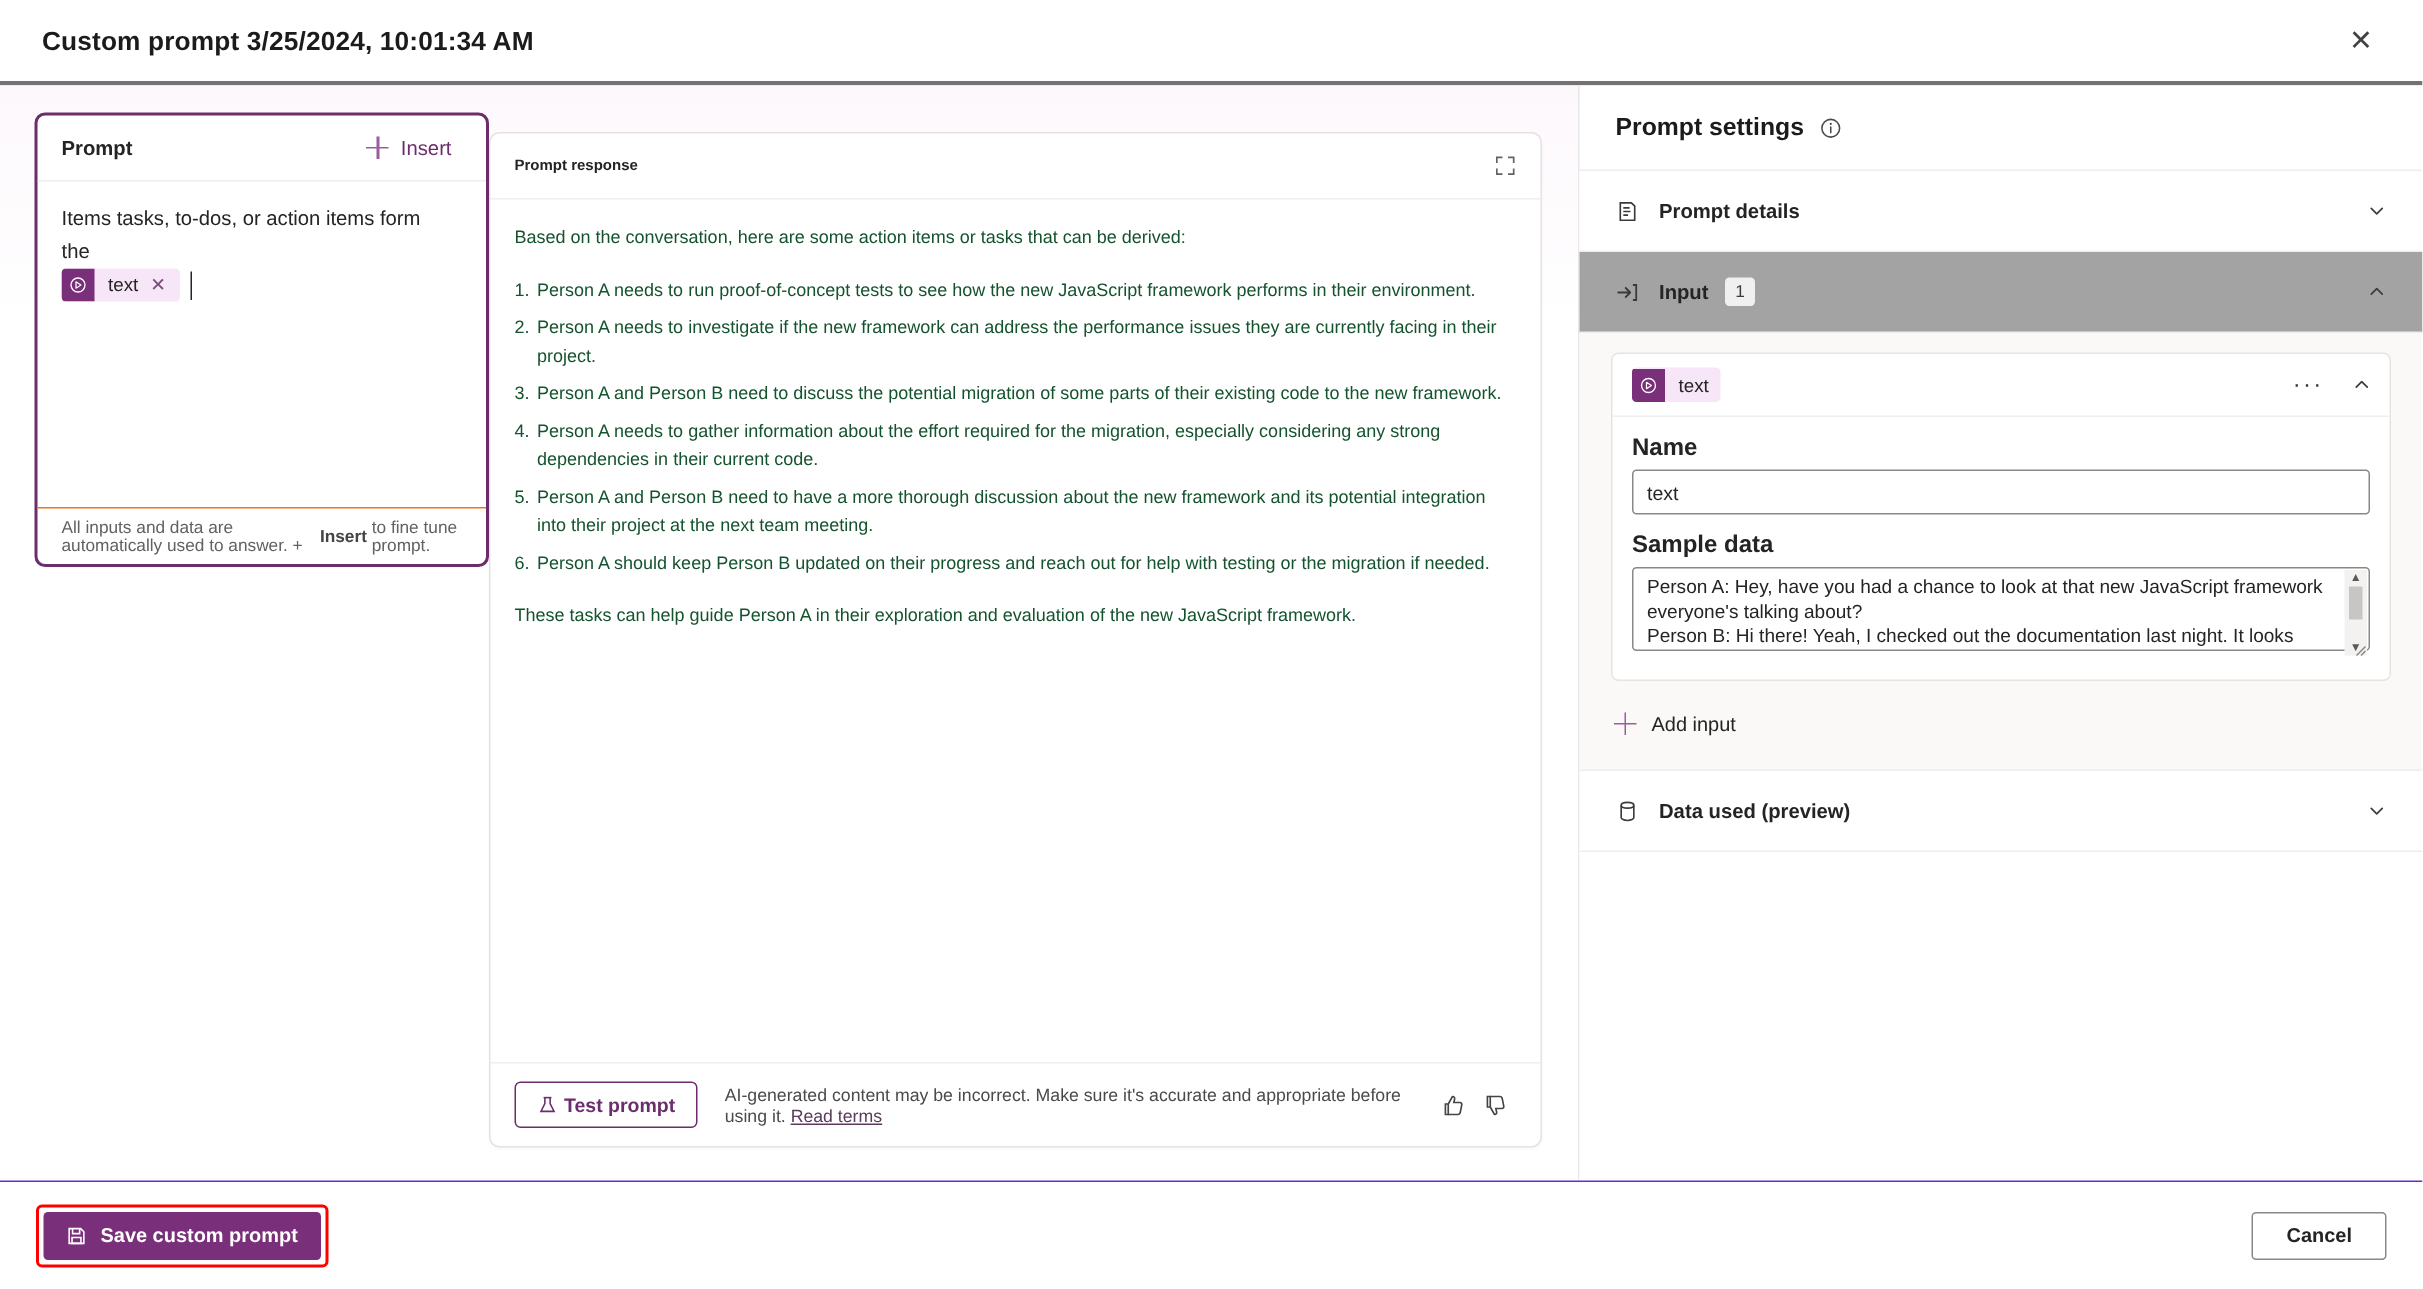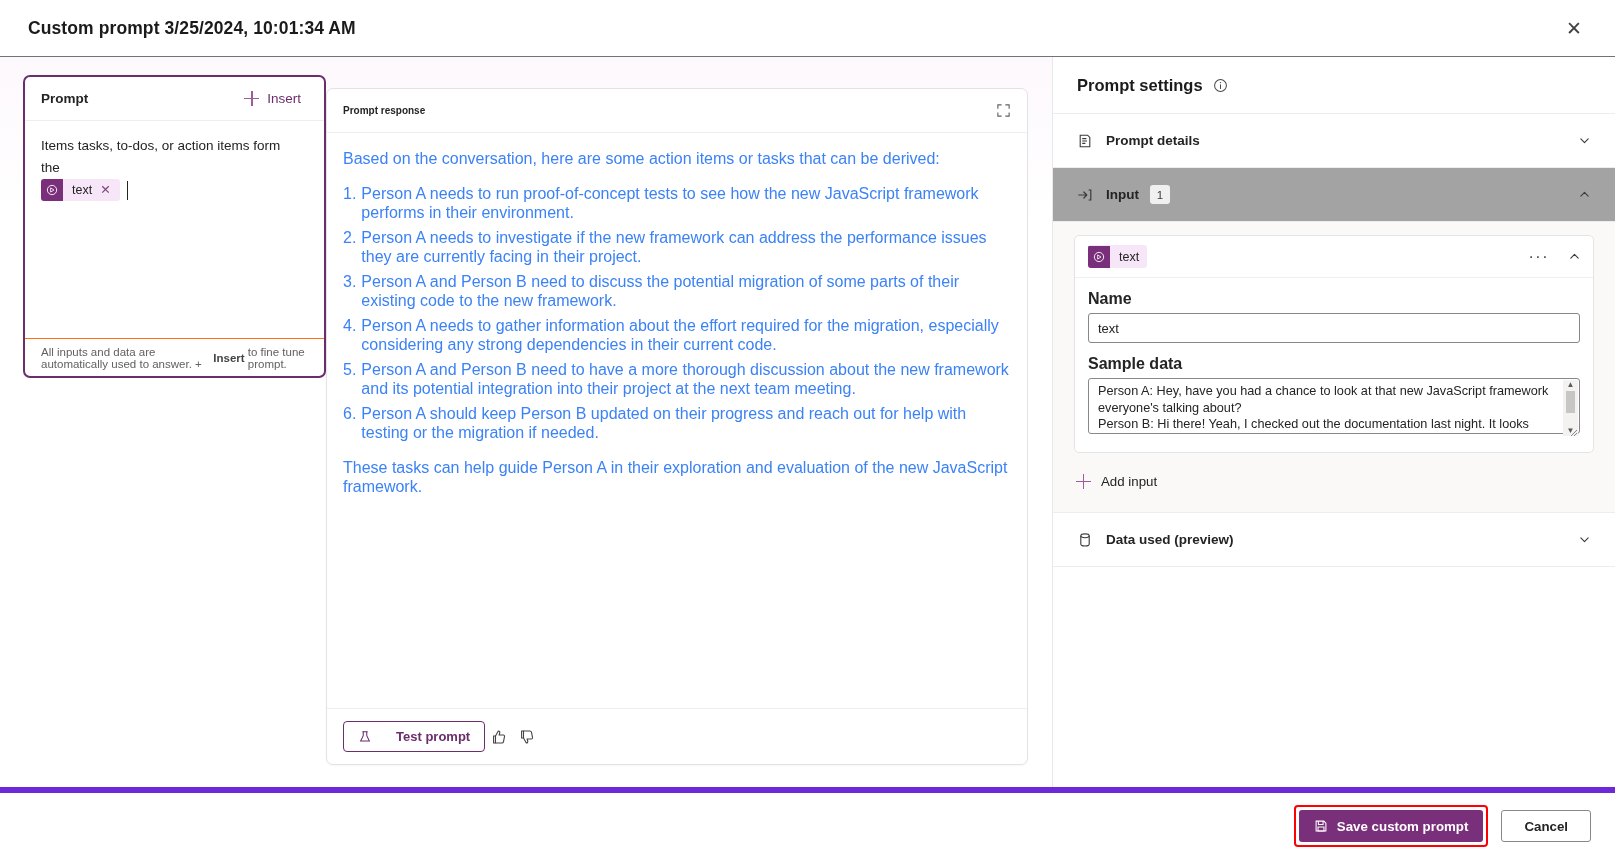--- a/index.html
+++ b/index.html
@@ -15,21 +15,21 @@
     width: 1615px; height: 859px;
     display: flex; flex-direction: column;
     background: #ffffff;
   }
 
   
   .titlebar {
     height: 57px; flex: 0 0 57px;
     display: flex; align-items: center;
     padding: 0 24px 0 28px;
-    border-bottom: 1px solid #737373;
+    border-bottom: 3px solid #737373;
     background: #ffffff;
   }
   .title-text {
     font-size: 17.5px; font-weight: 700;
     color: #1b1b1b; letter-spacing: .1px;
     flex: 1;
   }
   .close-btn {
     width: 34px; height: 34px;
     display: flex; align-items: center; justify-content: center;
@@ -131,36 +131,36 @@
   .resp-head {
     height: 44px; flex: 0 0 44px;
     display: flex; align-items: center;
     padding: 0 16px; border-bottom: 1px solid #eeeeee;
   }
   .resp-head-label { font-size: 10px; font-weight: 700; flex: 1; color:#242424; }
   .expand-ico { width: 15px; height: 15px; cursor: pointer; opacity: .8; }
   .resp-body {
     flex: 1; min-height: 0; overflow: hidden;
     padding: 16px 16px 8px 16px;
-    font-size: 16px; line-height: 19px; color: #3b82f6;
+    font-size: 12px; line-height: 19px; color: #14532d;
   }
   .resp-intro { margin-bottom: 16px; }
   .resp-list { list-style: none; }
   .resp-list li { margin-bottom: 6px; display: flex; }
   .resp-list li .num { margin-right: 5px; }
   .resp-outro { margin-top: 16px; }
 
   .resp-foot {
     flex: 0 0 56px; height: 56px;
     border-top: 1px solid #eeeeee;
     display: flex; align-items: center;
     padding: 0 16px;
   }
   .test-btn {
-    display: flex; align-items: center; gap: 24px;
+    display: flex; align-items: center; gap: 4px;
     border: 1px solid #6b2d6b; border-radius: 4px;
     height: 31px; padding: 0 14px;
     color: #6b2d6b; font-size: 13px; font-weight: 700;
     background: #fff; cursor: pointer;
   }
   .disclaimer { margin-left: 18px; font-size: 11.8px; color: #4a4a4a; flex: 1; }
   .disclaimer a { color: #5b3a5b; text-decoration: underline; }
   .thumb {
     width: 28px; height: 28px; display: flex; align-items: center;
     justify-content: center; cursor: pointer; border-radius: 3px; color:#444;
@@ -248,22 +248,22 @@
     display: flex; align-items: center; gap: 10px;
     margin-top: 16px; padding: 5px 2px;
     color: #242424; font-size: 13.3px; cursor: pointer; width: fit-content;
   }
 
   .rp-spacer { flex: 1; background: #ffffff; }
 
   
   .footer {
     height: 72px; flex: 0 0 72px;
-    border-top: 6px solid #6d28d9;
-    display: flex; align-items: center; justify-content: flex-end;
+    border-top: 1px solid #6d28d9;
+    display: flex; align-items: center; justify-content: space-between;
     padding: 0 24px; gap: 13px; background: #ffffff;
   }
   .save-wrap {
     border: 2.5px solid #ff0000; border-radius: 4px;
     padding: 3px; display: inline-flex;
   }
   .save-btn {
     background: #7a2f7a; color: #ffffff;
     height: 32px; padding: 0 15px; border: none; border-radius: 3px;
     font-size: 13.3px; font-weight: 700; cursor: pointer;
@@ -366,20 +366,24 @@
         <div class="resp-foot">
           <button class="test-btn">
             <span>
               <svg width="14" height="14" viewBox="0 0 16 16" fill="none" stroke="#6b2d6b" stroke-width="1.2">
                 <path d="M6 2 V6.5 L3 12.5 H13 L10 6.5 V2"></path>
                 <path d="M5 2 H11"></path>
               </svg>
             </span>
             <span>Test prompt</span>
           </button>
+          <div class="disclaimer">
+            <span>AI-generated content may be incorrect. Make sure it's accurate and appropriate before using it.</span>
+            <a href="#">Read terms</a>
+          </div>
           <div class="thumb">
             <svg width="16" height="16" viewBox="0 0 16 16" fill="none" stroke="#444" stroke-width="1.1">
               <path d="M4.5 14 V7 H2.6 V14 Z"></path>
               <path d="M4.5 7 L7.3 2 C8.6 2 9 2.9 8.7 4 L8.2 6 H12.3 C13.2 6 13.7 6.8 13.5 7.6 L12.5 12.6 C12.3 13.5 11.7 14 10.9 14 H4.5"></path>
             </svg>
           </div>
           <div class="thumb">
             <svg width="16" height="16" viewBox="0 0 16 16" fill="none" stroke="#444" stroke-width="1.1">
               <path d="M4.5 2 V9 H2.6 V2 Z"></path>
               <path d="M4.5 9 L7.3 14 C8.6 14 9 13.1 8.7 12 L8.2 10 H12.3 C13.2 10 13.7 9.2 13.5 8.4 L12.5 3.4 C12.3 2.5 11.7 2 10.9 2 H4.5"></path>

